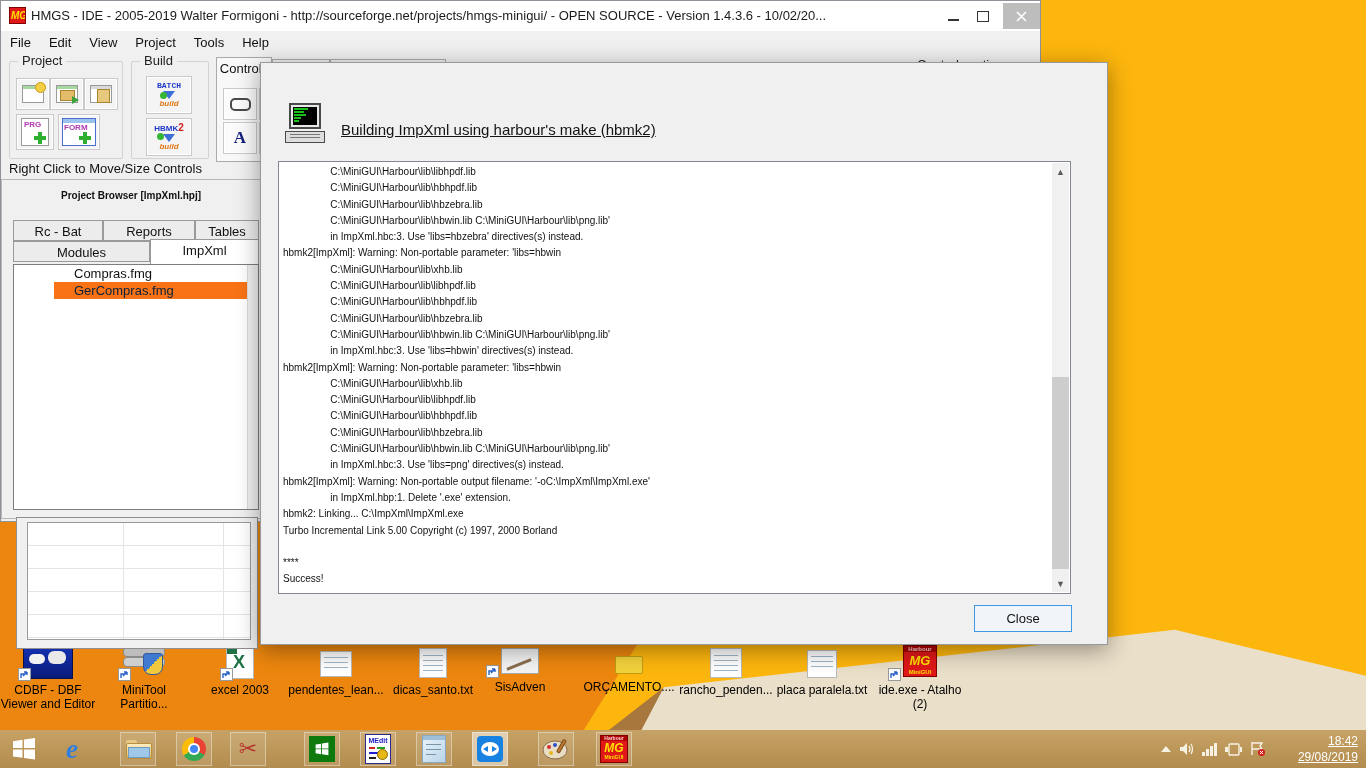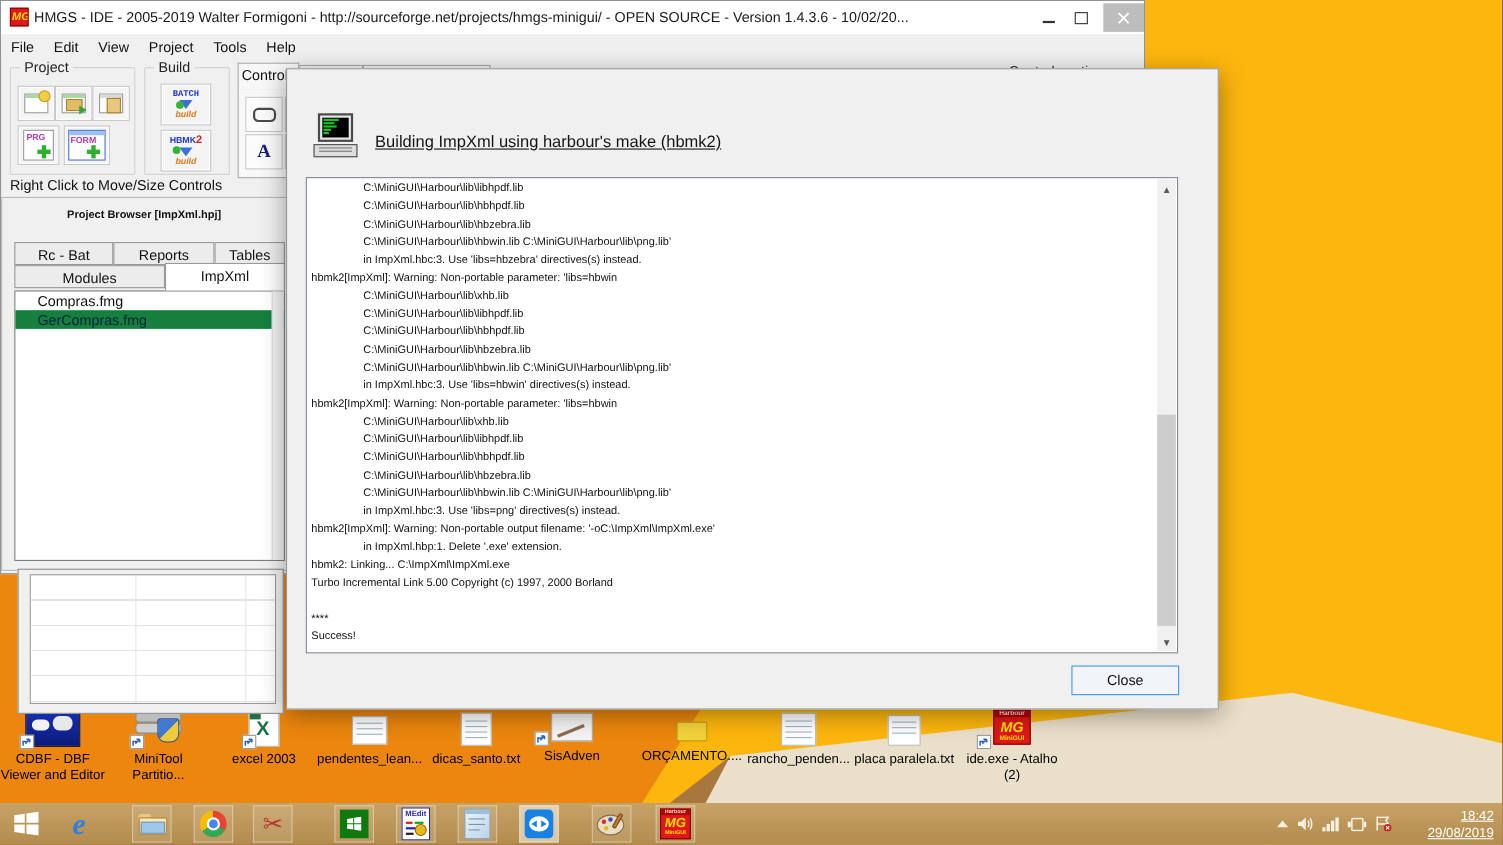--- a/index.html
+++ b/index.html
@@ -24,22 +24,22 @@
   .gb-label{position:absolute;top:-9px;left:8px;background:#f0f0f0;padding:0 4px;font-size:13px;color:#222;}
   .tbtn{position:absolute;width:32px;height:30px;background:#f4f4f4;border:1px solid #c9c9c9;
         box-shadow:inset 0 0 0 1px #fff;display:flex;align-items:center;justify-content:center;overflow:hidden;}
   .ttab{position:absolute;height:22px;box-sizing:border-box;border:1px solid #ababab;background:#f0f0f0;
         font-size:13px;text-align:center;padding-top:3px;}
   .ttab.active{background:#f8f8f8;border-bottom:none;height:24px;z-index:2;}
   
   .pb-tab{position:absolute;height:21px;box-sizing:border-box;border:1px solid #9a9a9a;background:#ececec;
           font-size:13px;text-align:center;padding-top:3px;}
   .pb-tab.active{background:#fff;border-bottom:none;height:25px;z-index:2;}
-  .list-item{height:17px;line-height:17px;padding-left:20px;font-size:13px;white-space:nowrap;}
-  .list-item.sel{background:#15803d;color:#05223f;}
+  .list-item{height:17px;line-height:17px;padding-left:20px;font-size:13px;white-space:nowrap;margin-left:40px;}
+  .list-item.sel{background:#f97316;color:#05223f;}
   
   .dialog{left:260px;top:62px;width:848px;height:583px;background:#f0f0f0;
           border:1px solid #96999d;box-sizing:border-box;box-shadow:0 5px 22px rgba(0,0,0,.38);z-index:6;}
   .dlg-title{left:0;top:0;right:0;height:33px;text-align:center;font-size:15px;color:#151515;
              padding-top:9px;border-bottom:1px solid #d9d9d9;box-sizing:border-box;}
   .console{left:17px;top:98px;width:793px;height:433px;background:#fff;border:1px solid #828790;
            box-sizing:border-box;overflow:hidden;}
   .console pre{margin:0;padding:2px 4px;font-family:"Liberation Sans",sans-serif;
                font-size:10px;line-height:16.3px;white-space:pre;}
   .sbar{position:absolute;right:1px;top:1px;width:17px;bottom:1px;background:#f0f0f0;}

